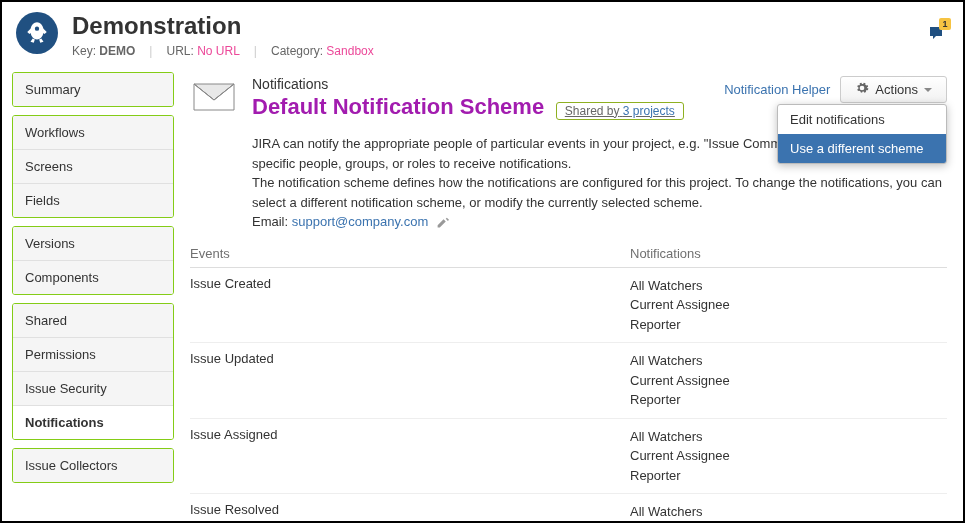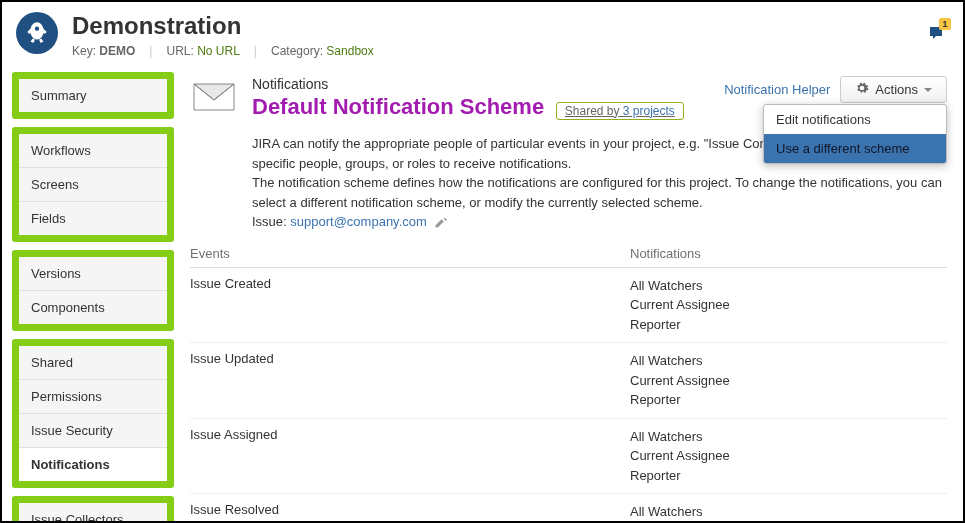--- a/index.html
+++ b/index.html
@@ -3,47 +3,47 @@
 <meta charset="utf-8">
 <style>
 * { box-sizing: border-box; margin: 0; padding: 0; }
 body { font-family: Arial, Helvetica, sans-serif; font-size: 13px; color: #333; background: #fff; width: 965px; height: 523px; overflow: hidden; border: 2px solid #000; position: relative; }
 .header { display: flex; align-items: flex-start; padding: 10px 14px 8px 14px; }
 .logo { width: 42px; height: 42px; background: #205081; border-radius: 50%; display: flex; align-items: center; justify-content: center; margin-right: 14px; }
 .logo svg { width: 26px; height: 26px; fill: #fff; }
 .header-text h1 { font-size: 24px; font-weight: bold; color: #333; margin-bottom: 4px; }
 .meta { font-size: 12px; color: #666; display: flex; gap: 14px; }
 .meta .sep { color: #ccc; }
-.meta a { color: #4d7c0f; text-decoration: none; }
+.meta a { color: #ec4899; text-decoration: none; }
 .note-icon { position: absolute; top: 22px; right: 18px; }
 .note-icon-inner { position: relative; width: 18px; height: 18px; }
 .note-icon-inner svg { width: 18px; height: 18px; fill: #205081; }
 .badge { position: absolute; top: -6px; right: -6px; background: #f6c342; color: #333; font-size: 9px; font-weight: bold; width: 12px; height: 12px; border-radius: 2px; text-align: center; line-height: 12px; }
 .body { display: flex; }
 .sidebar { width: 172px; padding: 6px 0 0 10px; }
-.side-group { border: 7px solid #84cc16; border-radius: 3px; margin-bottom: 8px; overflow: hidden; background: #fff; }
+.side-group { border: 1px solid #84cc16; border-radius: 3px; margin-bottom: 8px; overflow: hidden; background: #fff; }
 .side-item { padding: 9px 12px; font-size: 13px; color: #333; border-bottom: 1px solid #e0e0e0; cursor: pointer; background: #f5f5f5; text-align: left; }
 .side-item:last-child { border-bottom: none; }
 .side-item.active { background: #fff; font-weight: bold; position: relative; border-right: none; margin-right: -1px; z-index: 2; }
 .main { flex: 1; padding: 10px 16px 10px 16px; position: relative; }
 .main-top { display: flex; align-items: flex-start; gap: 14px; position: relative; }
 .mail-icon svg { width: 48px; height: 40px; }
 .title-block { flex: 1; }
 .crumb { font-size: 14px; color: #333; margin-bottom: 2px; }
 .page-title { font-size: 22px; font-weight: bold; color: #a21caf; display: inline; }
 .shared { display: inline-block; border: 1px solid #8eb021; border-radius: 3px; padding: 1px 8px; font-size: 12px; color: #666; margin-left: 8px; vertical-align: middle; text-decoration: underline; }
 .shared a { color: #3b73af; text-decoration: none; }
 .top-actions { position: absolute; right: 0; top: 0; display: flex; align-items: center; gap: 10px; }
 .link { color: #3b73af; text-decoration: none; font-size: 13px; cursor: pointer; }
 .actions-btn { background: linear-gradient(#fff,#f1f1f1); border: 1px solid #ccc; border-radius: 3px; padding: 4px 14px; font-size: 13px; display: flex; align-items: center; gap: 6px; cursor: pointer; }
 .gear svg { width: 14px; height: 14px; fill: #666; }
 .caret { display: inline-block; width: 0; height: 0; border-left: 4px solid transparent; border-right: 4px solid transparent; border-top: 4px solid #888; }
-.dropdown { position: absolute; right: 0; top: 28px; width: 184px; background: #fff; border: 1px solid #bbb; border-radius: 3px; box-shadow: 0 2px 8px rgba(0,0,0,0.25); overflow: hidden; z-index: 10; }
+.dropdown { position: absolute; right: 0; top: 28px; width: 170px; background: #fff; border: 1px solid #bbb; border-radius: 3px; box-shadow: 0 2px 8px rgba(0,0,0,0.25); overflow: hidden; z-index: 10; }
 .dropdown-item { padding: 7px 12px; font-size: 13px; cursor: pointer; }
-.dropdown-item.sel { background: #3b73af; color: #0f172a; }
+.dropdown-item.sel { background: #3b73af; color: #ffffff; }
 .desc { margin: 14px 0 6px 62px; font-size: 13px; color: #333; line-height: 1.5; }
 .desc a { color: #3b73af; text-decoration: none; }
 .pencil svg { width: 13px; height: 13px; fill: #999; vertical-align: middle; margin-left: 4px; }
 .table { margin-top: 8px; }
 .thead { display: flex; border-bottom: 1px solid #ddd; color: #707070; font-size: 13px; padding: 6px 0; }
 .col1 { width: 440px; }
 .col2 { flex: 1; }
 .trow { display: flex; border-bottom: 1px solid #eee; padding: 8px 0; font-size: 13px; }
 .recips div { line-height: 1.5; }
 </style>
@@ -134,21 +134,21 @@
             <div class="dropdown-item sel">Use a different scheme</div>
           </div>
         </div>
       </div>
     </div>
 
     <div class="desc">
       <div>JIRA can notify the appropriate people of particular events in your project, e.g. "Issue Commented". You can choose specific people, groups, or roles to receive notifications.</div>
       <div>The notification scheme defines how the notifications are configured for this project. To change the notifications, you can select a different notification scheme, or modify the currently selected scheme.</div>
       <div>
-        <span>Issue:</span>
+        <span>Email:</span>
         <a class="link">support@company.com</a>
         <span class="pencil"><svg viewBox="0 0 24 24">
               <path d="M3 17l11-11 4 4L7 21H3v-4zm15-12l2-2 4 4-2 2-4-4z"></path>
             </svg></span>
       </div>
     </div>
 
     <div class="table">
       <div class="thead">
         <div class="col1">Events</div>

